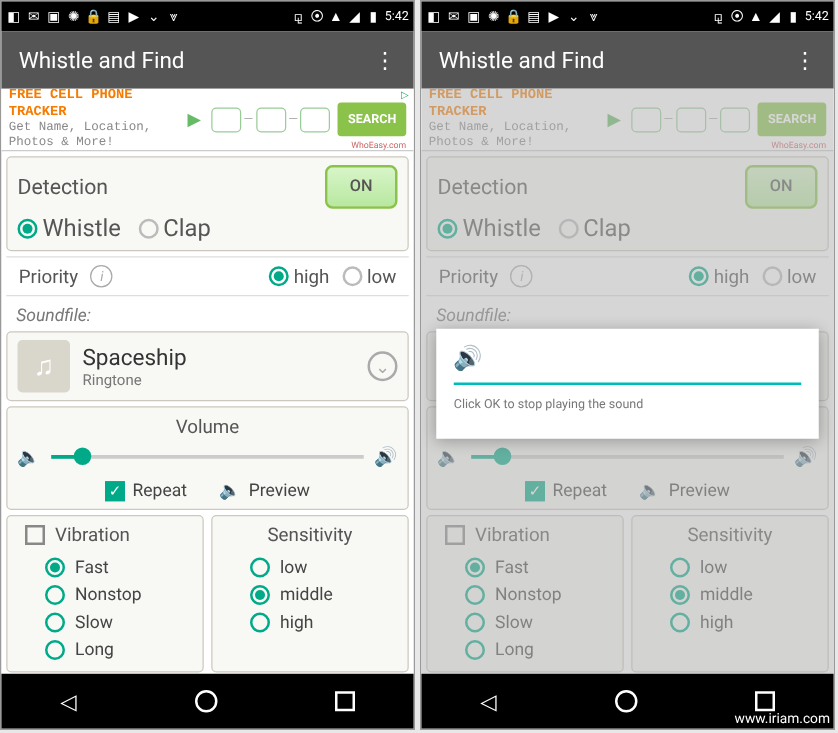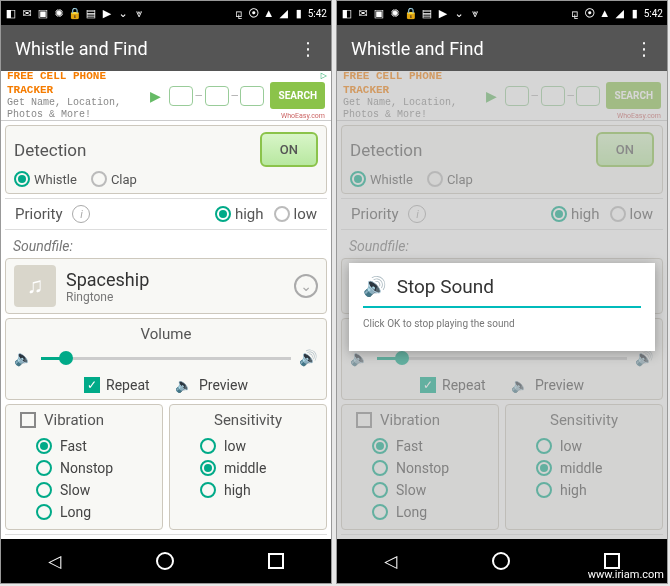--- a/index.html
+++ b/index.html
@@ -20,21 +20,21 @@
   .ad-fields { display: flex; gap: 2px; align-items: center; }
   .ad-box { width: 24px; height: 20px; border: 1px solid #9c9; border-radius: 4px; }
   .ad-dash { color: #aaa; }
   .ad-arrow { color: #6b6; font-size: 14px; margin: 0 2px; }
   .ad-search { background: #8bc34a; color: #fff; padding: 8px 8px; border-radius: 3px; font-size: 10px; font-weight: bold; }
   .ad-corner { position: absolute; right: 4px; top: 0; color: #2a6; font-size: 8px; }
   .ad-whoeasy { position: absolute; right: 6px; bottom: 0; color: #c66; font-size: 7px; }
   .content { padding: 4px; display: flex; flex-direction: column; gap: 4px; height: calc(100% - 24px - 46px - 50px - 44px); overflow: hidden; }
   .card { background: #f8f8f5; border: 1px solid #cdc8bd; border-radius: 4px; padding: 6px 8px; }
   .section-head { font-size: 17px; color: #555; margin-bottom: 4px; display: flex; align-items: center; justify-content: space-between; }
-  .radio-row { display: flex; gap: 14px; align-items: flex-start; font-size: 13px; color: #555; }
+  .radio-row { display: flex; gap: 14px; align-items: flex-start; font-size: 19px; color: #555; }
   .radio { display: inline-flex; align-items: center; gap: 4px; }
   .radio-dot { width: 16px; height: 16px; border: 2px solid #0a8; border-radius: 50%; display: inline-flex; align-items: center; justify-content: center; }
   .radio-dot.off { border-color: #bbb; }
   .radio-dot.on::after { content: ''; width: 8px; height: 8px; background: #0a8; border-radius: 50%; }
   .toggle-on { background: linear-gradient(#d8f5c8,#b8e8a0); border: 2px solid #8bc34a; border-radius: 6px; padding: 8px 18px; font-size: 13px; color: #555; font-weight: 500; }
   .priority-row { padding: 6px 10px; font-size: 15px; color: #555; display: flex; align-items: center; border-top: 1px solid #ddd; border-bottom: 1px solid #ddd; text-align: center; }
   .info-icon { width: 18px; height: 18px; border: 1.5px solid #aaa; border-radius: 50%; display: inline-flex; align-items: center; justify-content: center; font-size: 11px; color: #aaa; font-style: italic; margin-left: 10px; }
   .soundfile-label { font-style: italic; font-size: 14px; color: #777; padding: 4px 8px; }
   .soundfile-row { display: flex; align-items: center; gap: 10px; }
   .note-icon { width: 42px; height: 42px; background: #d9d6cb; border-radius: 4px; display: flex; align-items: center; justify-content: center; color: #fff; font-size: 22px; }
@@ -382,21 +382,20 @@
           </div>
         </div>
     </div>
     <div class="flashlight"></div>
   </div>
 
   <div class="overlay"></div>
   <div class="dialog">
     <div class="dialog-head">
         <span>🔊</span>
-        <span>Stop Sound</span>
       </div>
     <div class="dialog-msg">Click OK to stop playing the sound</div>
   </div>
 
   <div class="navbar">
     <span class="nav-icon">◁</span>
     <span class="nav-circle"></span>
     <span class="nav-square"></span>
   </div>
 </div>

